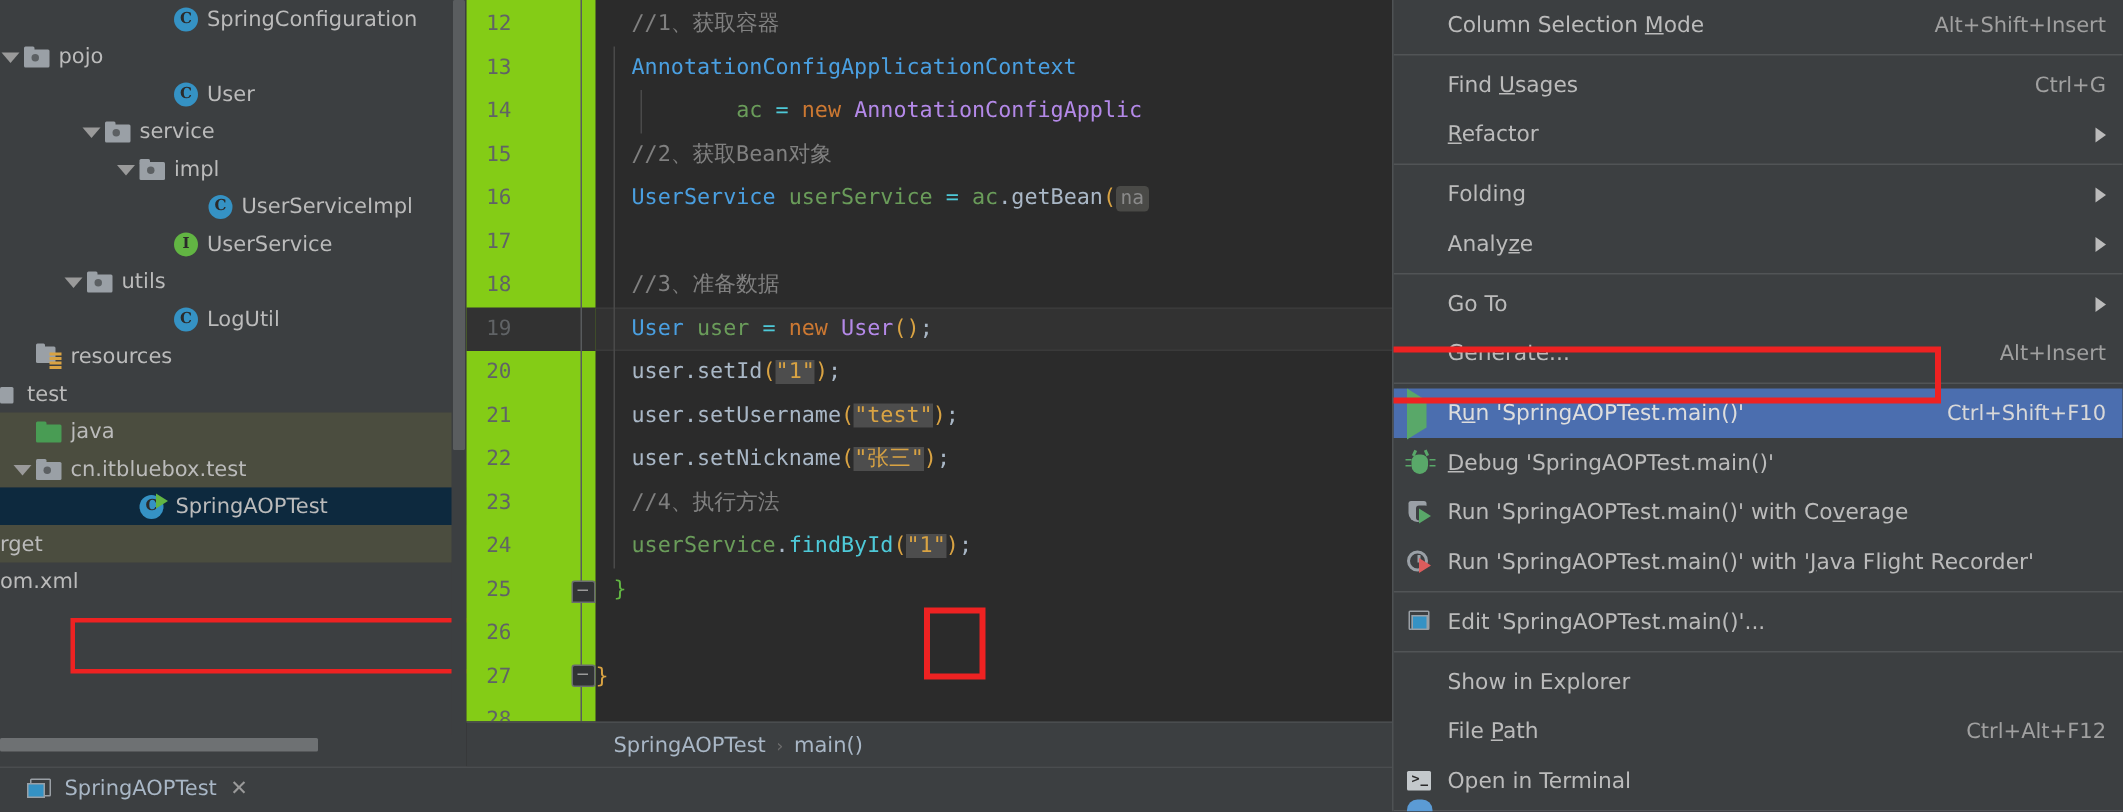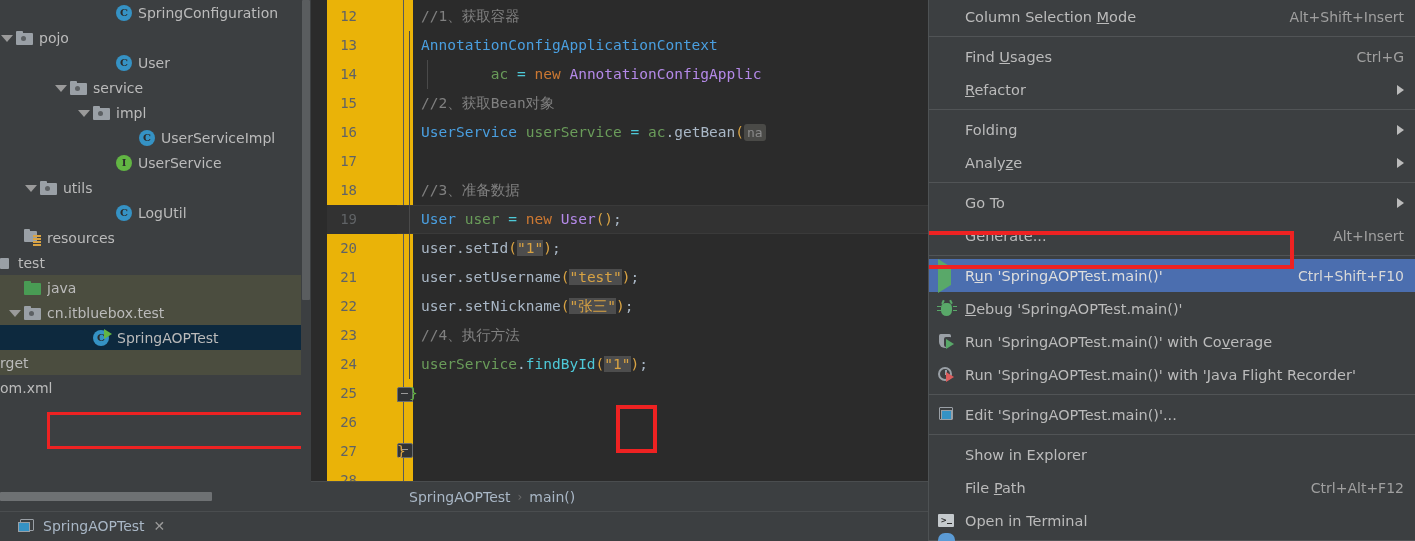--- a/index.html
+++ b/index.html
@@ -161,22 +161,22 @@
     background:#5a5d5f; border-radius:1px;
   }
 
   
   #editor {
     position:absolute; left:311px; top:0;
     width:620px; height:511px;
     background:#2b2b2b;
   }
   #gutter {
-    position:absolute; left:16px; top:0; width:86px; height:481px;
-    background:#eab308;
+    position:absolute; left:0; top:0; width:86px; height:481px;
+    background:#84cc16;
   }
   #gutter .lnum {
     position:absolute; right:56px;
     width:40px; text-align:right;
     color:#606366; font-size:14px;
     font-family:"DejaVu Sans Mono","Liberation Mono",monospace;
   }
   #gutter .fold {
     position:absolute; left:76px;
     width:1px; background:#585b5d;
@@ -483,21 +483,21 @@
         <div class="tree-row" style="padding-left: 123px;">
           <span class="twisty"></span>
           <span class="ico ico-class">C</span>
           <span class="tree-label">UserServiceImpl</span>
         </div>
         <div class="tree-row" style="padding-left: 100px;">
           <span class="twisty"></span>
           <span class="ico ico-iface">I</span>
           <span class="tree-label">UserService</span>
         </div>
-        <div class="tree-row" style="padding-left: 24px;">
+        <div class="tree-row" style="padding-left: 42px;">
           <span class="twisty open"></span>
           <span class="ico ico-pkg">
             <span class="tab"></span>
             <span class="body"></span>
             <span class="dot"></span>
           </span>
           <span class="tree-label">utils</span>
         </div>
         <div class="tree-row" style="padding-left: 100px;">
           <span class="twisty"></span>

